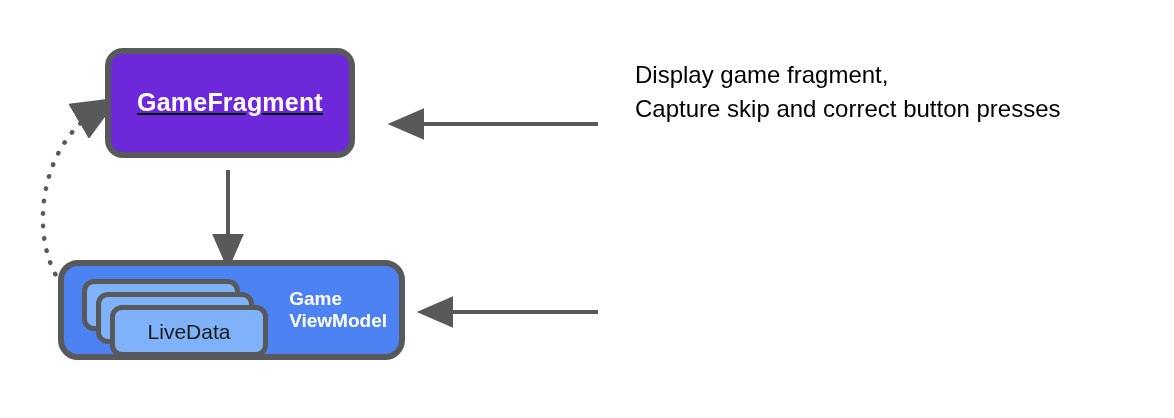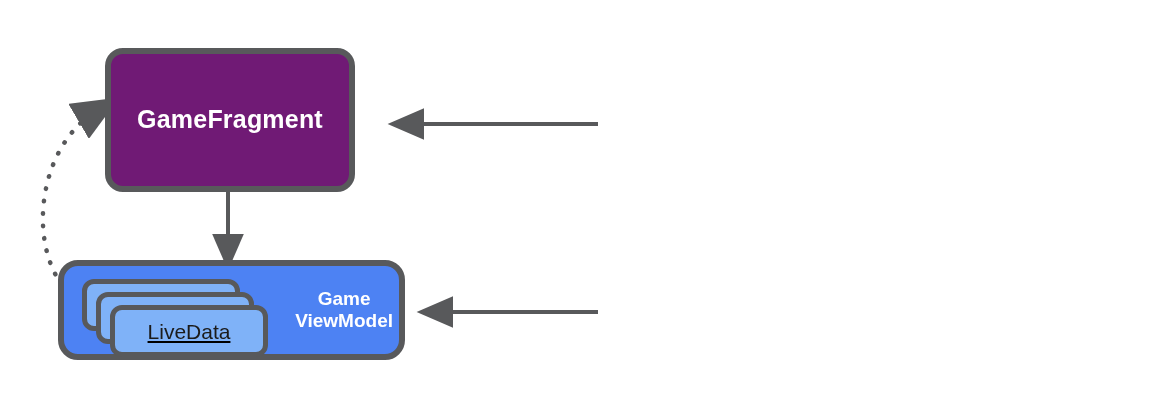--- a/index.html
+++ b/index.html
@@ -24,52 +24,53 @@
     box-sizing: border-box;
     border: 6px solid #58595b;
     border-radius: 18px;
     display: flex;
   }
 
   #fragment-box {
     left: 105px;
     top: 48px;
     width: 250px;
-    height: 144px;
-    background: #701a75;
+    height: 110px;
+    background: #6d28d9;
     align-items: center;
     justify-content: center;
+    text-decoration: underline;
   }
   #fragment-label {
     color: #ffffff;
     font-size: 25px;
     font-weight: bold;
     letter-spacing: 0.2px;
     line-height: 1.1;
     white-space: nowrap;
   }
 
   #viewmodel-box {
     left: 58px;
     top: 260px;
     width: 347px;
     height: 100px;
     background: #4d82f3;
     border-radius: 20px;
   }
   #viewmodel-label {
     position: absolute;
-    right: 6px;
+    right: 12px;
     top: 50%;
     transform: translateY(-50%);
     color: #ffffff;
     font-size: 19px;
     font-weight: bold;
     line-height: 1.15;
-    text-align: center;
+    text-align: left;
     white-space: pre-line;
   }
 
   
   .livedata-stack {
     position: absolute;
     left: 18px;
     top: 13px;
     width: 220px;
     height: 78px;
@@ -84,21 +85,20 @@
     border-radius: 12px;
   }
   .livedata-card.c1 { left: 0px;  top: 0px;  }
   .livedata-card.c2 { left: 14px; top: 13px; }
   .livedata-card.c3 {
     left: 28px;
     top: 26px;
     display: flex;
     align-items: center;
     justify-content: center;
-    text-decoration: underline;
   }
   #livedata-label {
     color: #1b1b1b;
     font-size: 21px;
     line-height: 1;
     white-space: nowrap;
   }
 
   
   .arrow-svg {
@@ -166,15 +166,17 @@
       <div class="livedata-card c2"></div>
       <div class="livedata-card c3">
         <span id="livedata-label">LiveData</span>
       </div>
     </div>
 
     <span id="viewmodel-label">Game
 ViewModel</span>
   </div>
 
+  <div class="annotation" id="annotation-fragment">Display game fragment,
+Capture skip and correct button presses</div>
 
 
 </div>
 
 </body></html>

